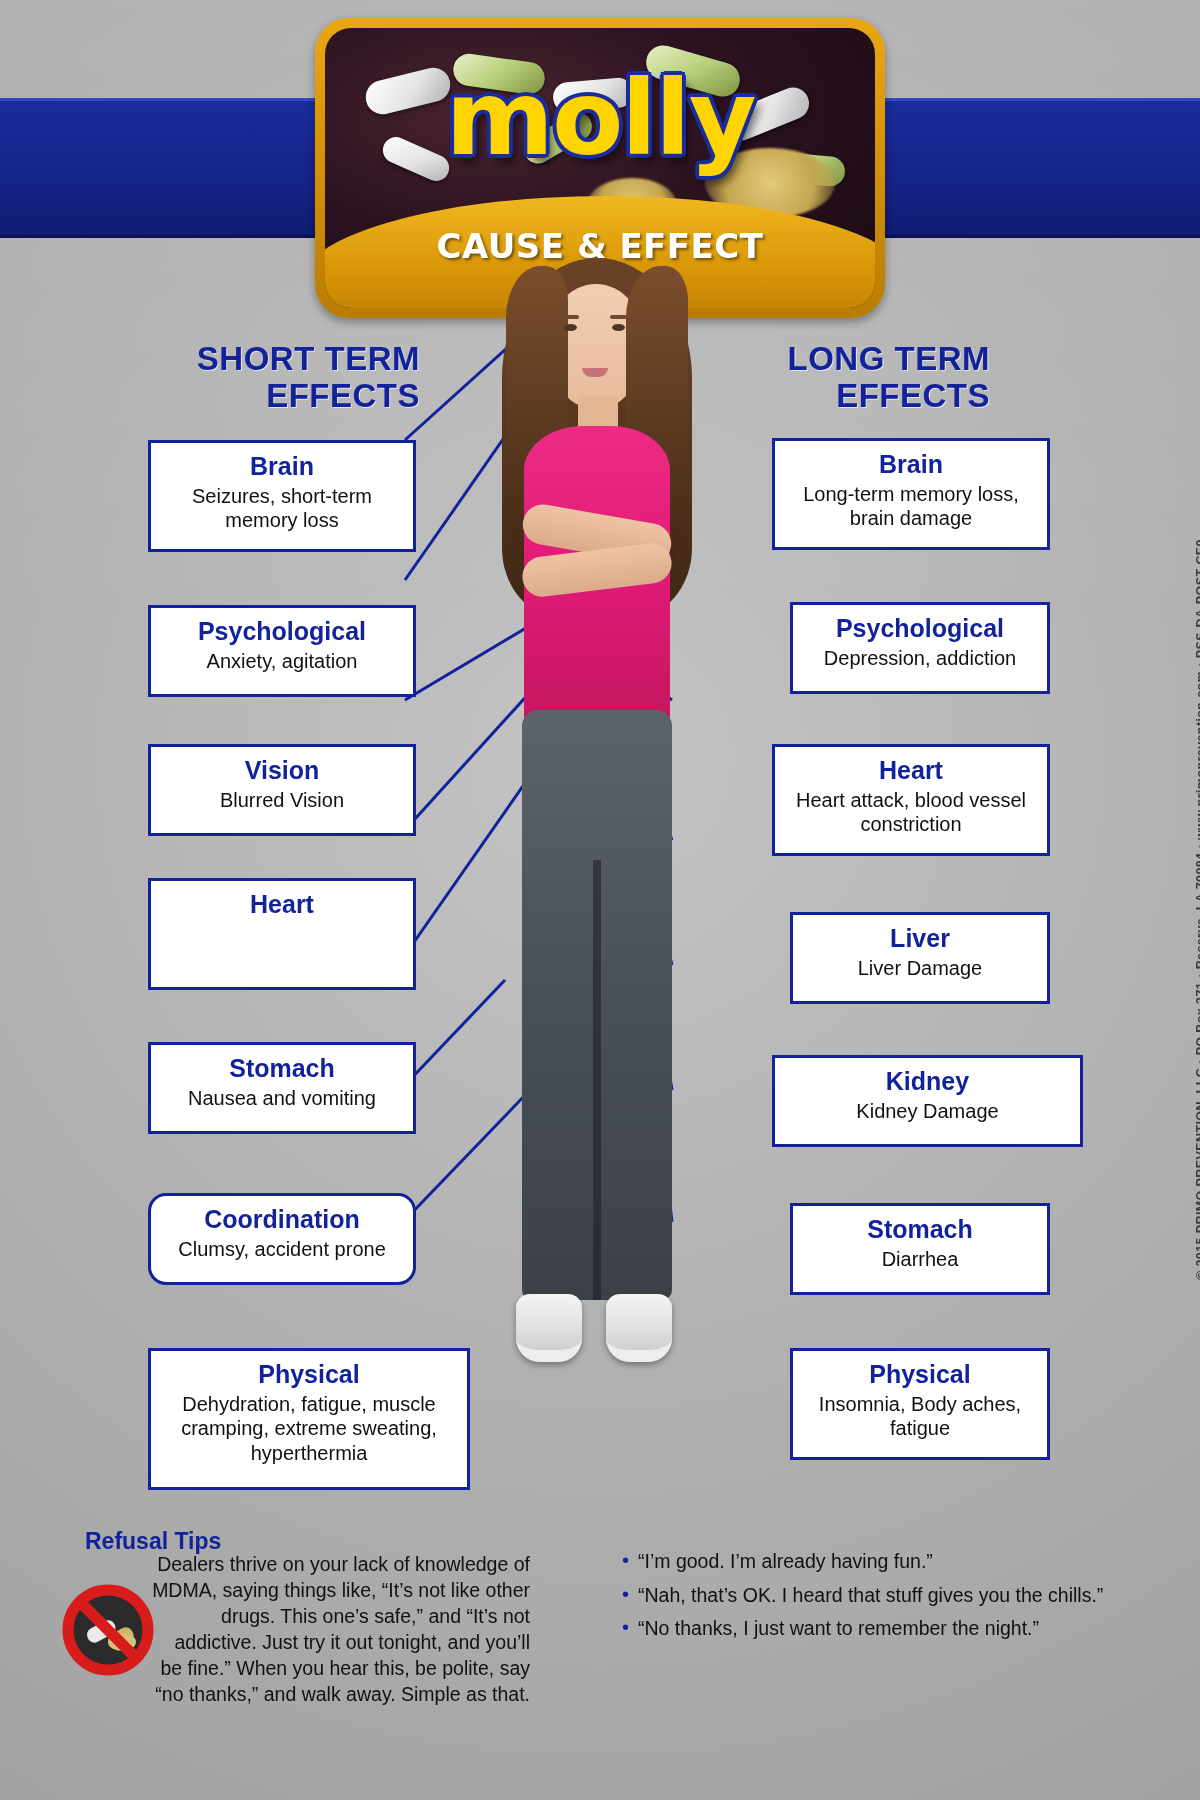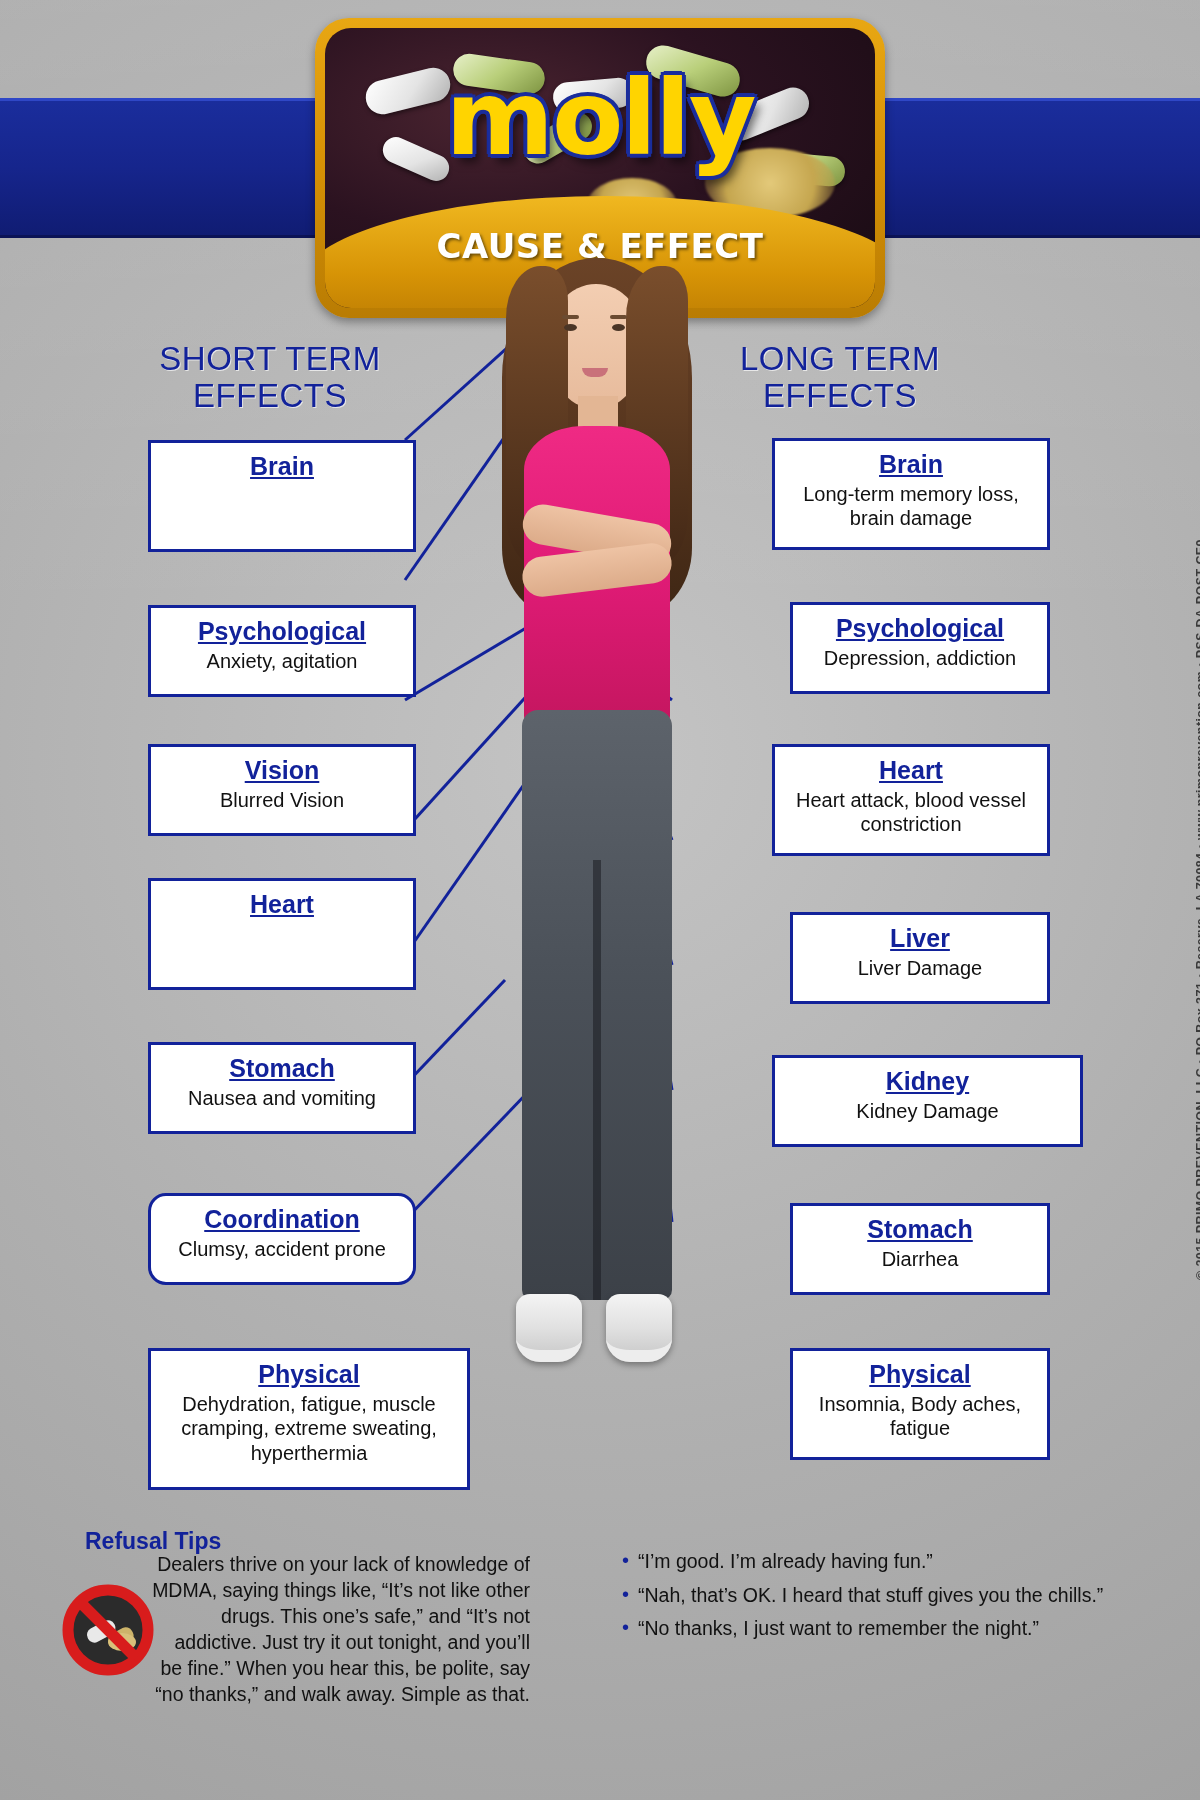--- a/index.html
+++ b/index.html
@@ -108,22 +108,22 @@
     font-weight: bold;
     font-size: 34px;
     color: #ffffff;
     letter-spacing: 0.5px;
     text-shadow: 2px 2px 3px rgba(0,0,0,0.5);
   }
 
   
   .col-head {
     position: absolute;
-    text-align: center;
-    font-weight: normal;
+    text-align: right;
+    font-weight: bold;
     font-size: 33px;
     line-height: 1.13;
     color: #12229a;
     text-shadow: 1px 1px 0 rgba(255,255,255,0.65);
     letter-spacing: 0.5px;
   }
   #head-short { left: 120px; top: 340px; width: 300px; }
   #head-long  { left: 690px; top: 340px; width: 300px; }
 
   
@@ -214,21 +214,20 @@
     background: #ffffff;
     border: 3px solid #12229a;
     box-sizing: border-box;
     text-align: center;
     padding: 8px 10px 10px;
   }
   .box .b-title {
     color: #12229a;
     font-weight: bold;
     font-size: 25px;
-    text-decoration: underline;
     line-height: 1.2;
     margin-bottom: 3px;
   }
   .box .b-desc {
     color: #111111;
     font-size: 20px;
     line-height: 1.22;
   }
 
   
@@ -371,20 +370,21 @@
     <div class="p-top"></div>
     <div class="p-arm-l"></div>
     <div class="p-arm-r"></div>
     <div class="p-jeans"></div>
     <div class="p-shoe-l"></div>
     <div class="p-shoe-r"></div>
   </div>
 
   <div class="box" style="left:148px; top:440px; width:268px; height:112px;">
     <div class="b-title">Brain</div>
+    <div class="b-desc">Seizures, short-term memory loss</div>
   </div>
   <div class="box" style="left:148px; top:605px; width:268px; height:92px;">
     <div class="b-title">Psychological</div>
     <div class="b-desc">Anxiety, agitation</div>
   </div>
   <div class="box" style="left:148px; top:744px; width:268px; height:92px;">
     <div class="b-title">Vision</div>
     <div class="b-desc">Blurred Vision</div>
   </div>
   <div class="box" style="left:148px; top:878px; width:268px; height:112px;">

